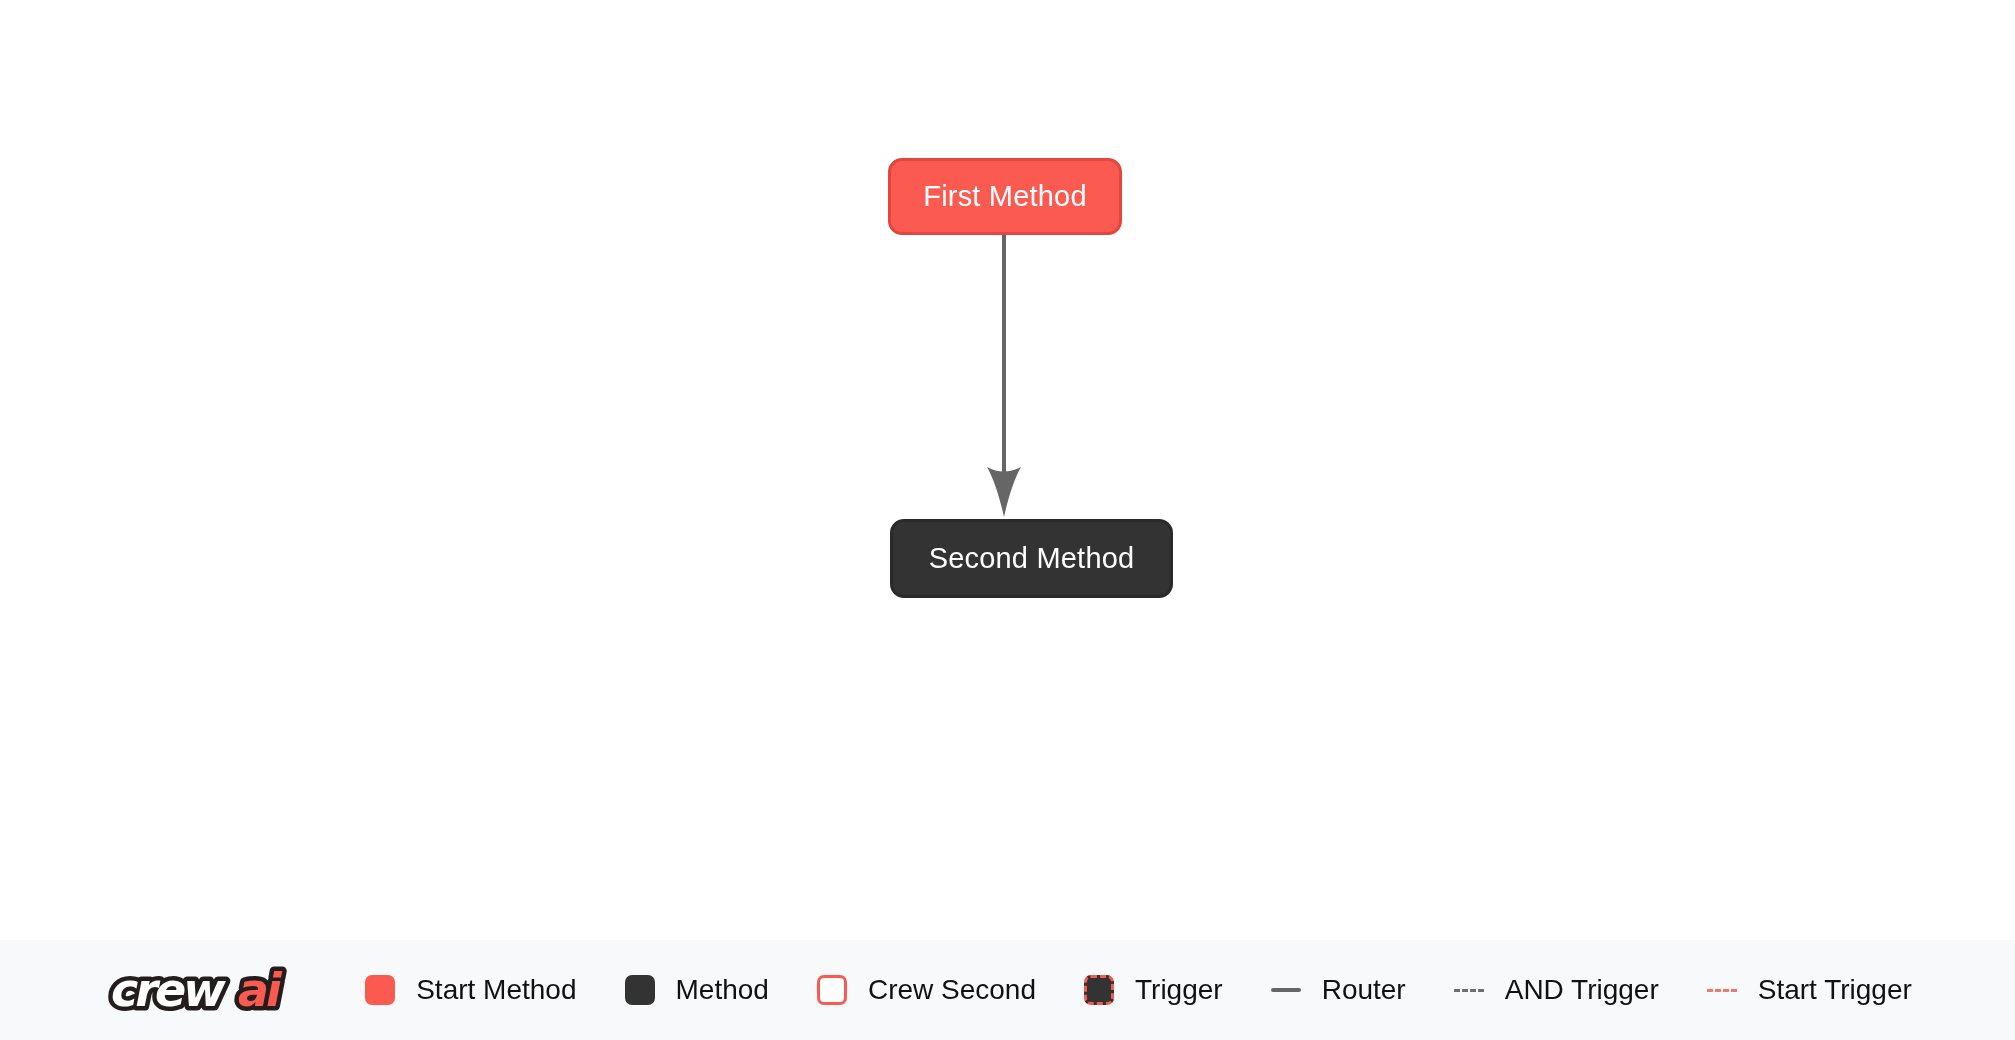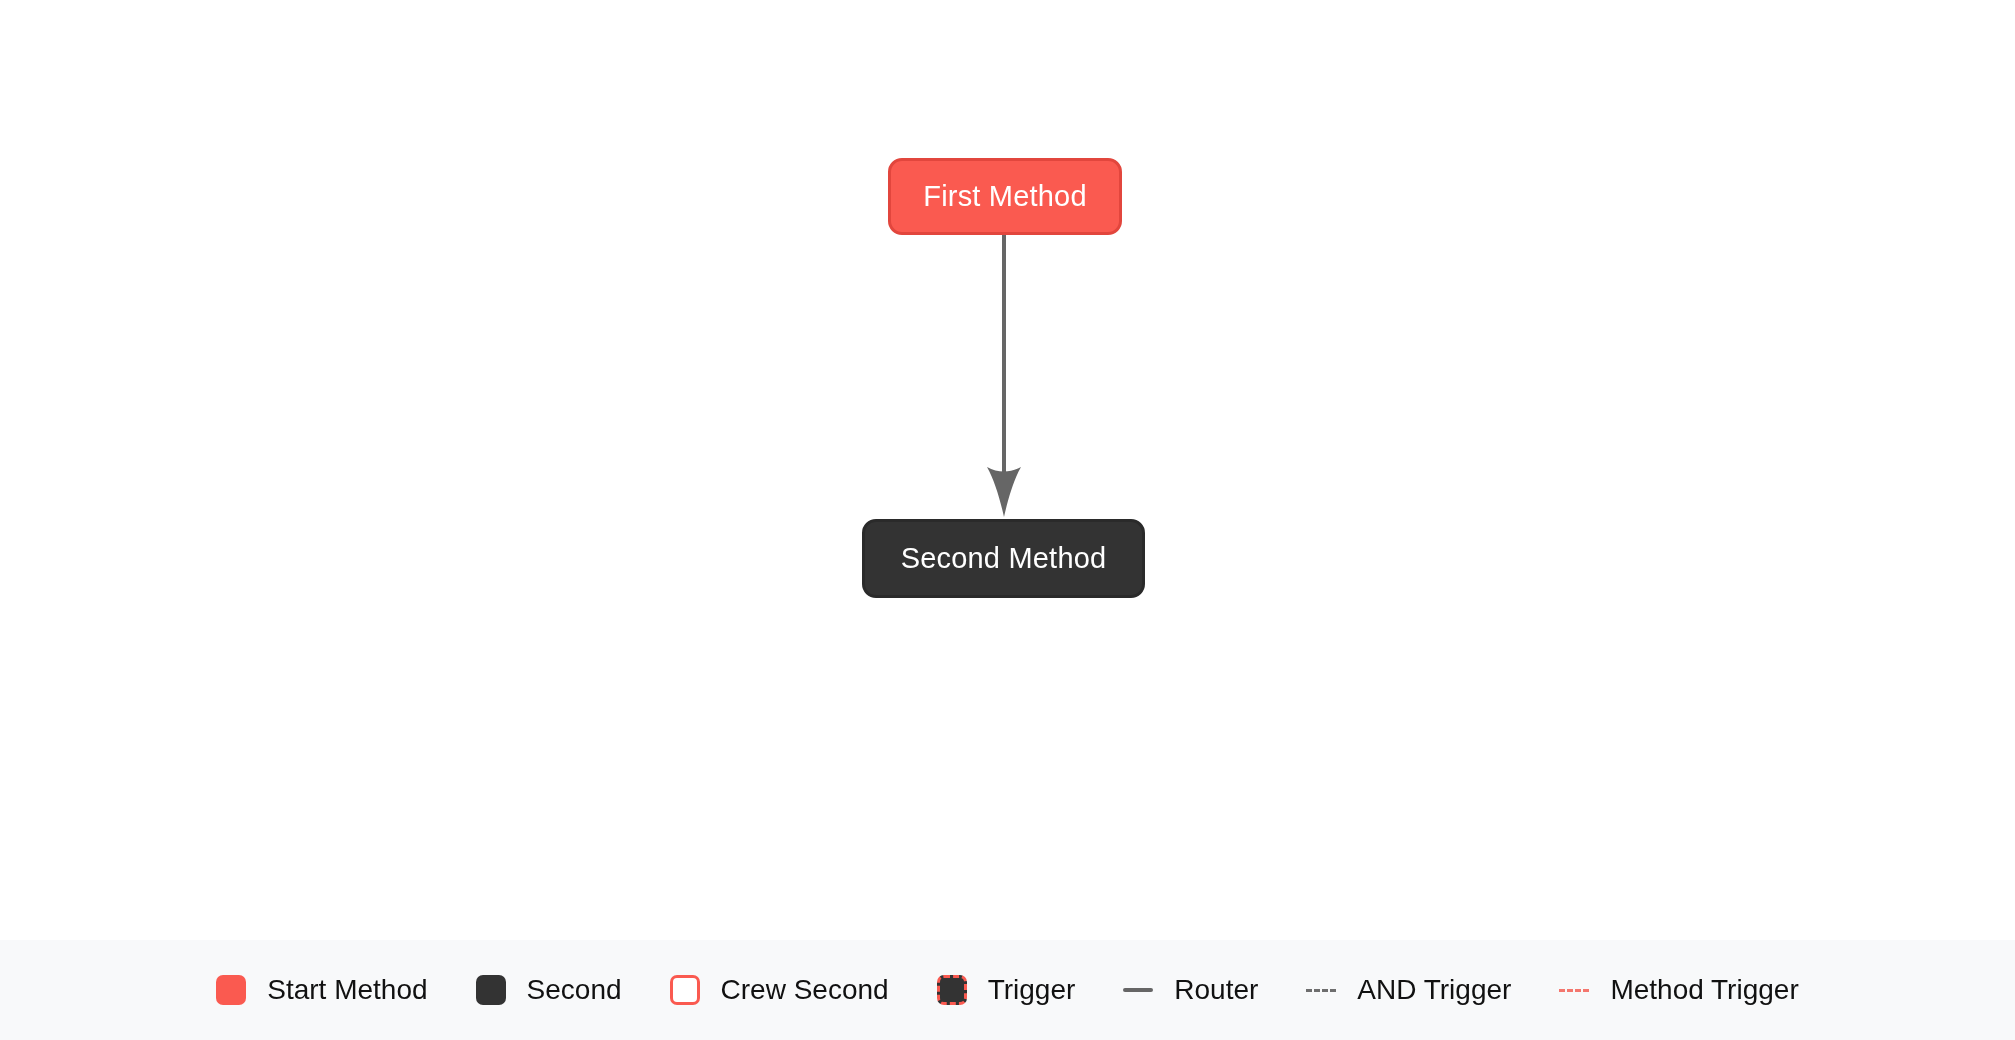--- a/index.html
+++ b/index.html
@@ -23,21 +23,21 @@
     font-size: 29px;
     letter-spacing: 0.2px;
     cursor: grab;
   }
   .node-start {
     left: 888px; top: 158px; width: 234px; height: 77px;
     background: #fa5a50;
     border: 3px solid #e2463d;
   }
   .node-method {
-    left: 862px; top: 519px; width: 283px; height: 79px;
+    left: 890px; top: 519px; width: 283px; height: 79px;
     background: #333333;
     border: 3px solid #2a2a2a;
   }
 
   
   .legend-bar {
     position: absolute; left: 0; right: 0; bottom: 0; height: 100px;
     background: #f8f9fa;
     display: flex; align-items: center; justify-content: center;
     gap: 48px;
@@ -76,29 +76,37 @@
     </div>
 
     <div class="node node-method">
       <span>Second Method</span>
     </div>
 
   </div>
 
   <footer class="legend-bar">
 
+    <div class="logo">
+      <svg width="222" height="66" viewBox="0 0 222 66" xmlns="http://www.w3.org/2000/svg">
+        <g font-family="'DejaVu Sans', sans-serif" font-size="46" font-weight="bold" font-style="italic" stroke="#231d1e" stroke-width="9" stroke-linejoin="round" paint-order="stroke" letter-spacing="-3">
+          <text x="8" y="49" fill="#ffffff">crew</text>
+          <text x="135" y="49" fill="#fa5a50">ai</text>
+        </g>
+      </svg>
+    </div>
 
     <div class="legend-item">
       <span class="swatch swatch-start"></span>
       <span class="legend-label">Start Method</span>
     </div>
 
     <div class="legend-item">
       <span class="swatch swatch-method"></span>
-      <span class="legend-label">Second</span>
+      <span class="legend-label">Method</span>
     </div>
 
     <div class="legend-item">
       <span class="swatch swatch-crew"></span>
       <span class="legend-label">Crew Second</span>
     </div>
 
     <div class="legend-item">
       <span class="swatch swatch-router"></span>
       <span class="legend-label">Trigger</span>
@@ -109,18 +117,18 @@
       <span class="legend-label">Router</span>
     </div>
 
     <div class="legend-item">
       <span class="line-swatch line-and-trigger"></span>
       <span class="legend-label">AND Trigger</span>
     </div>
 
     <div class="legend-item">
       <span class="line-swatch line-router-trigger"></span>
-      <span class="legend-label">Method Trigger</span>
+      <span class="legend-label">Start Trigger</span>
     </div>
 
   </footer>
 
 </div>
 
 </body></html>

